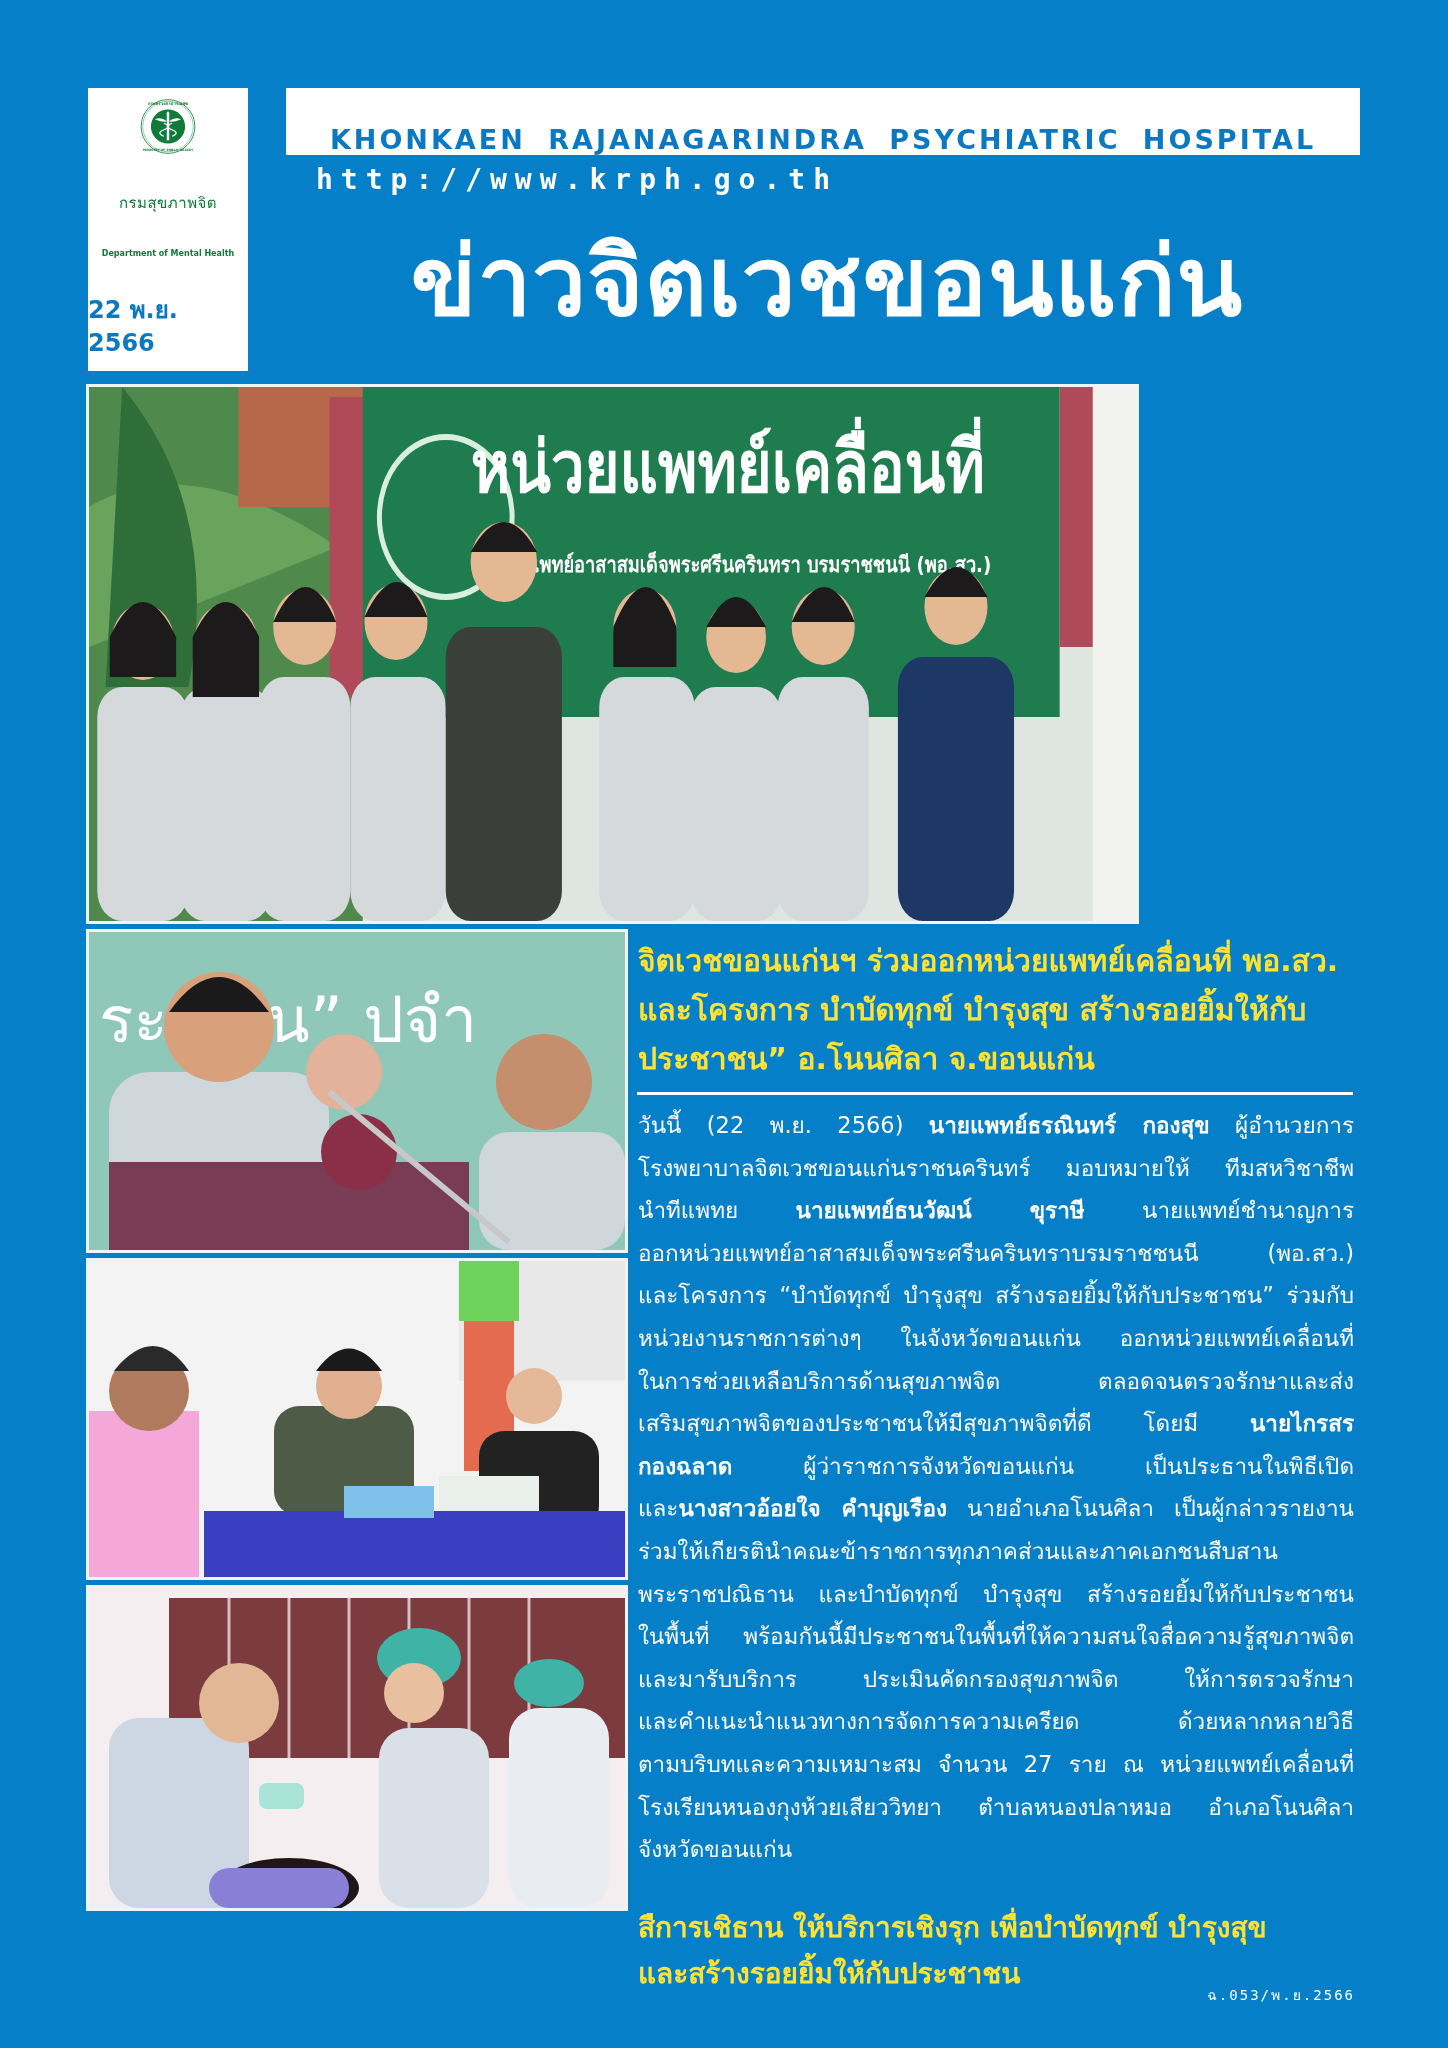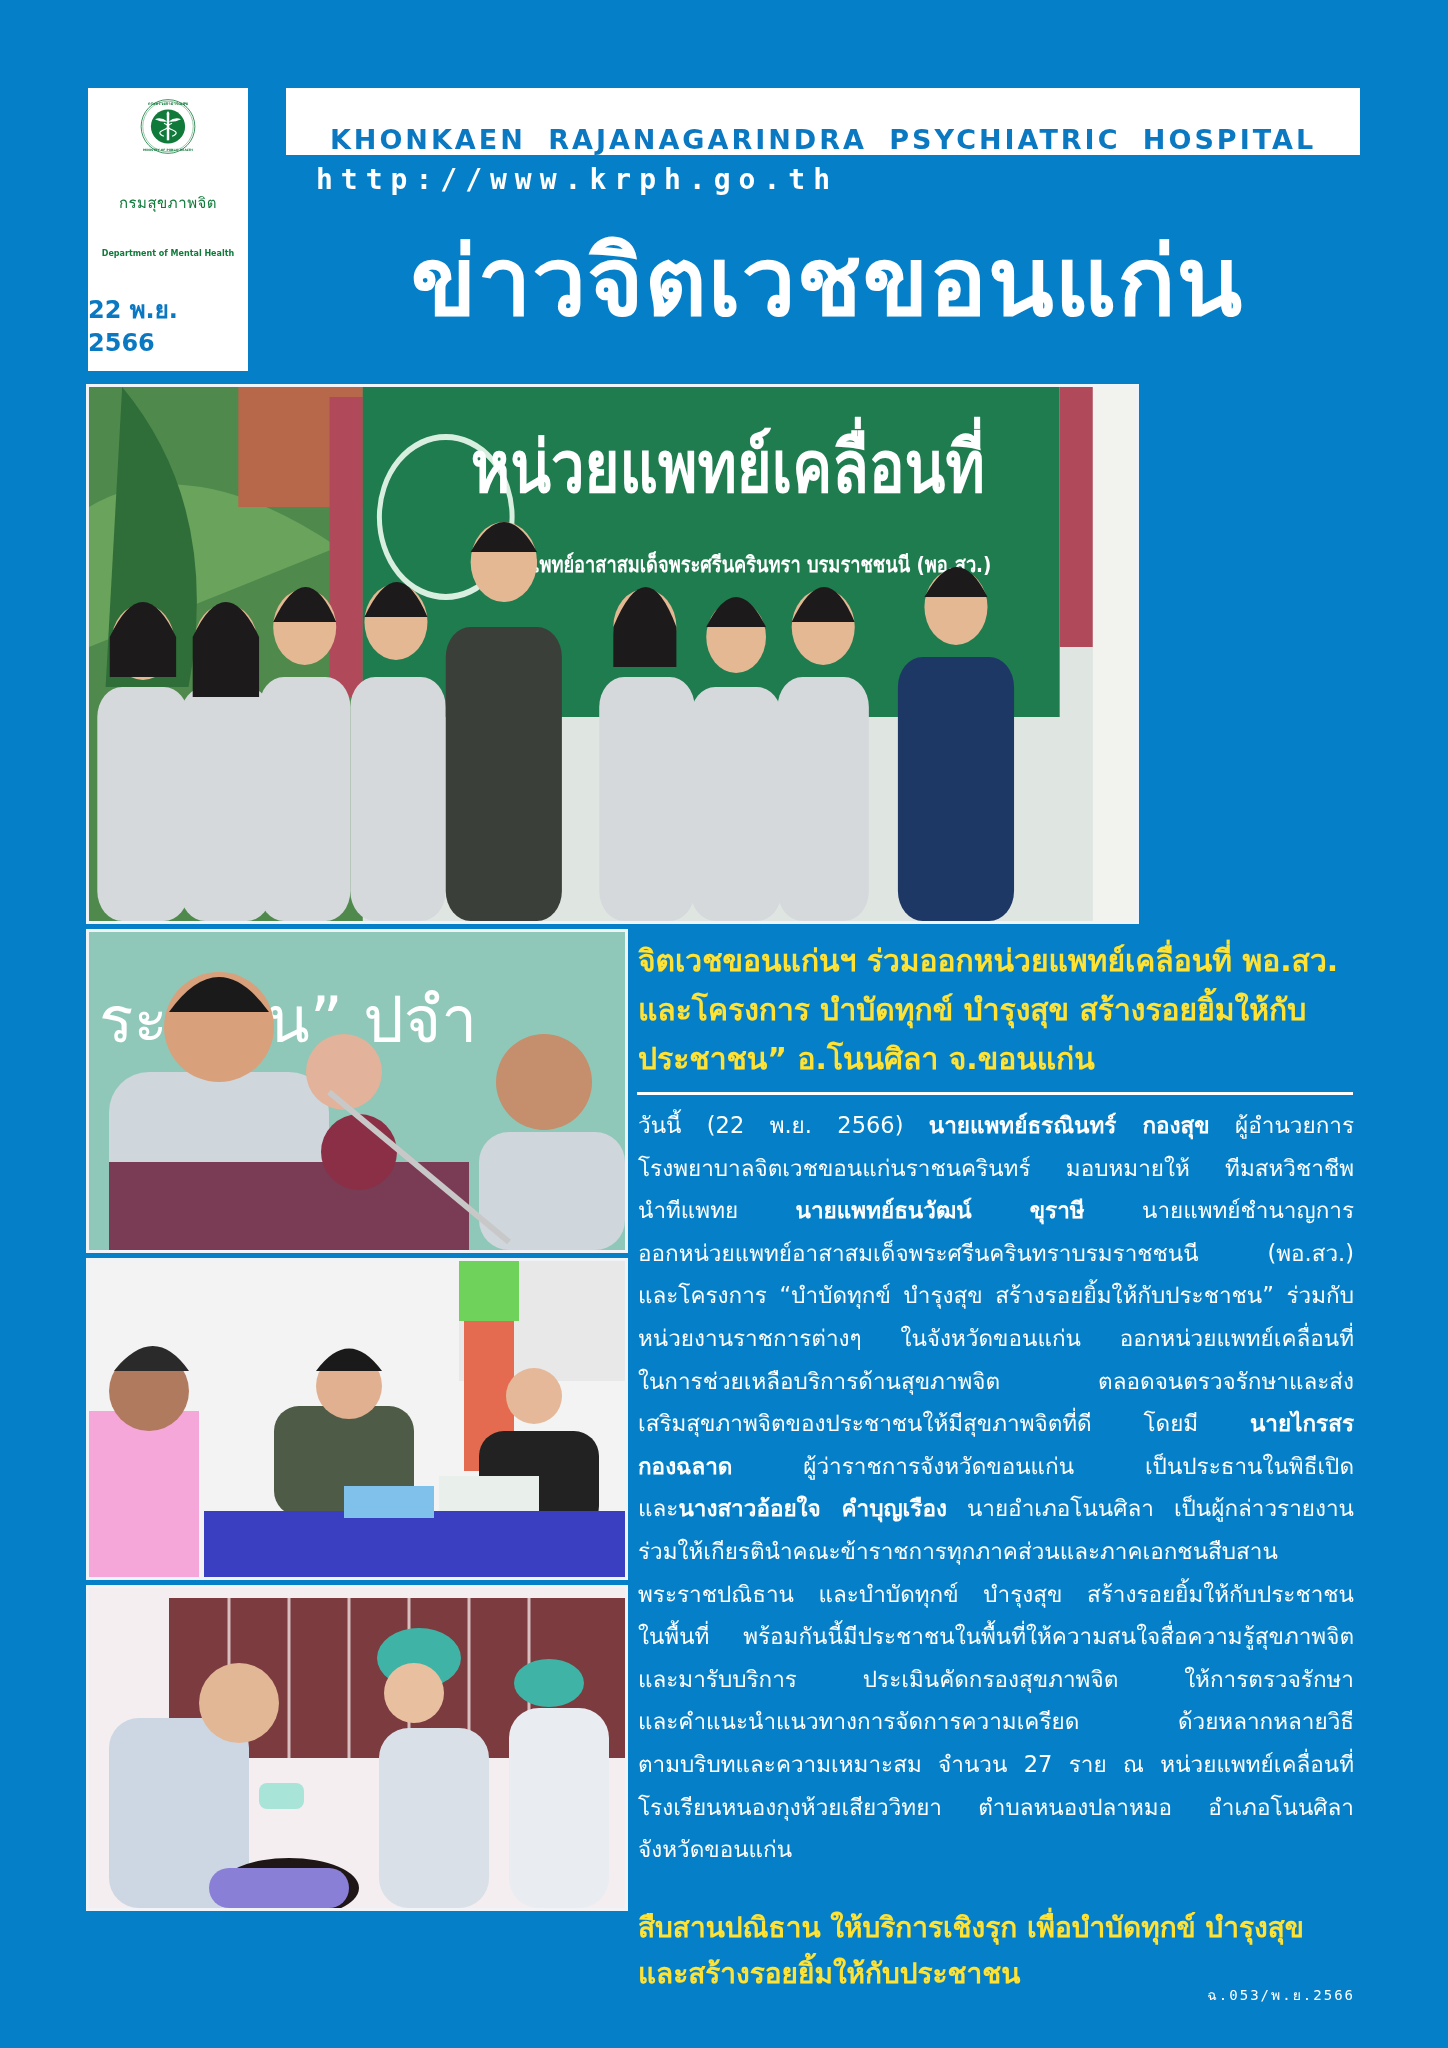--- a/index.html
+++ b/index.html
@@ -256,16 +256,16 @@
   <span class="line">พระราชปณิธาน และบำบัดทุกข์ บำรุงสุข สร้างรอยยิ้มให้กับประชาชน</span>
   <span class="line">ในพื้นที่ พร้อมกันนี้มีประชาชนในพื้นที่ให้ความสนใจสื่อความรู้สุขภาพจิต</span>
   <span class="line">และมารับบริการ ประเมินคัดกรองสุขภาพจิต ให้การตรวจรักษา</span>
   <span class="line">และคำแนะนำแนวทางการจัดการความเครียด ด้วยหลากหลายวิธี</span>
   <span class="line">ตามบริบทและความเหมาะสม จำนวน 27 ราย ณ หน่วยแพทย์เคลื่อนที่</span>
   <span class="line">โรงเรียนหนองกุงห้วยเสียววิทยา ตำบลหนองปลาหมอ อำเภอโนนศิลา</span>
   <span class="line last">จังหวัดขอนแก่น</span>
 </div>
 
 <div class="abs closing">
-  <div>สืบสานปณิธาน ให้บริการเชิงรุก เพื่อบำบัดทุกข์ บำรุงสุข</div>
+  <div>สืการเชิธาน ให้บริการเชิงรุก เพื่อบำบัดทุกข์ บำรุงสุข</div>
   <div>และสร้างรอยยิ้มให้กับประชาชน</div>
 </div>
 <div class="abs ref-code">ฉ.053/พ.ย.2566</div>
 
 </body></html>

